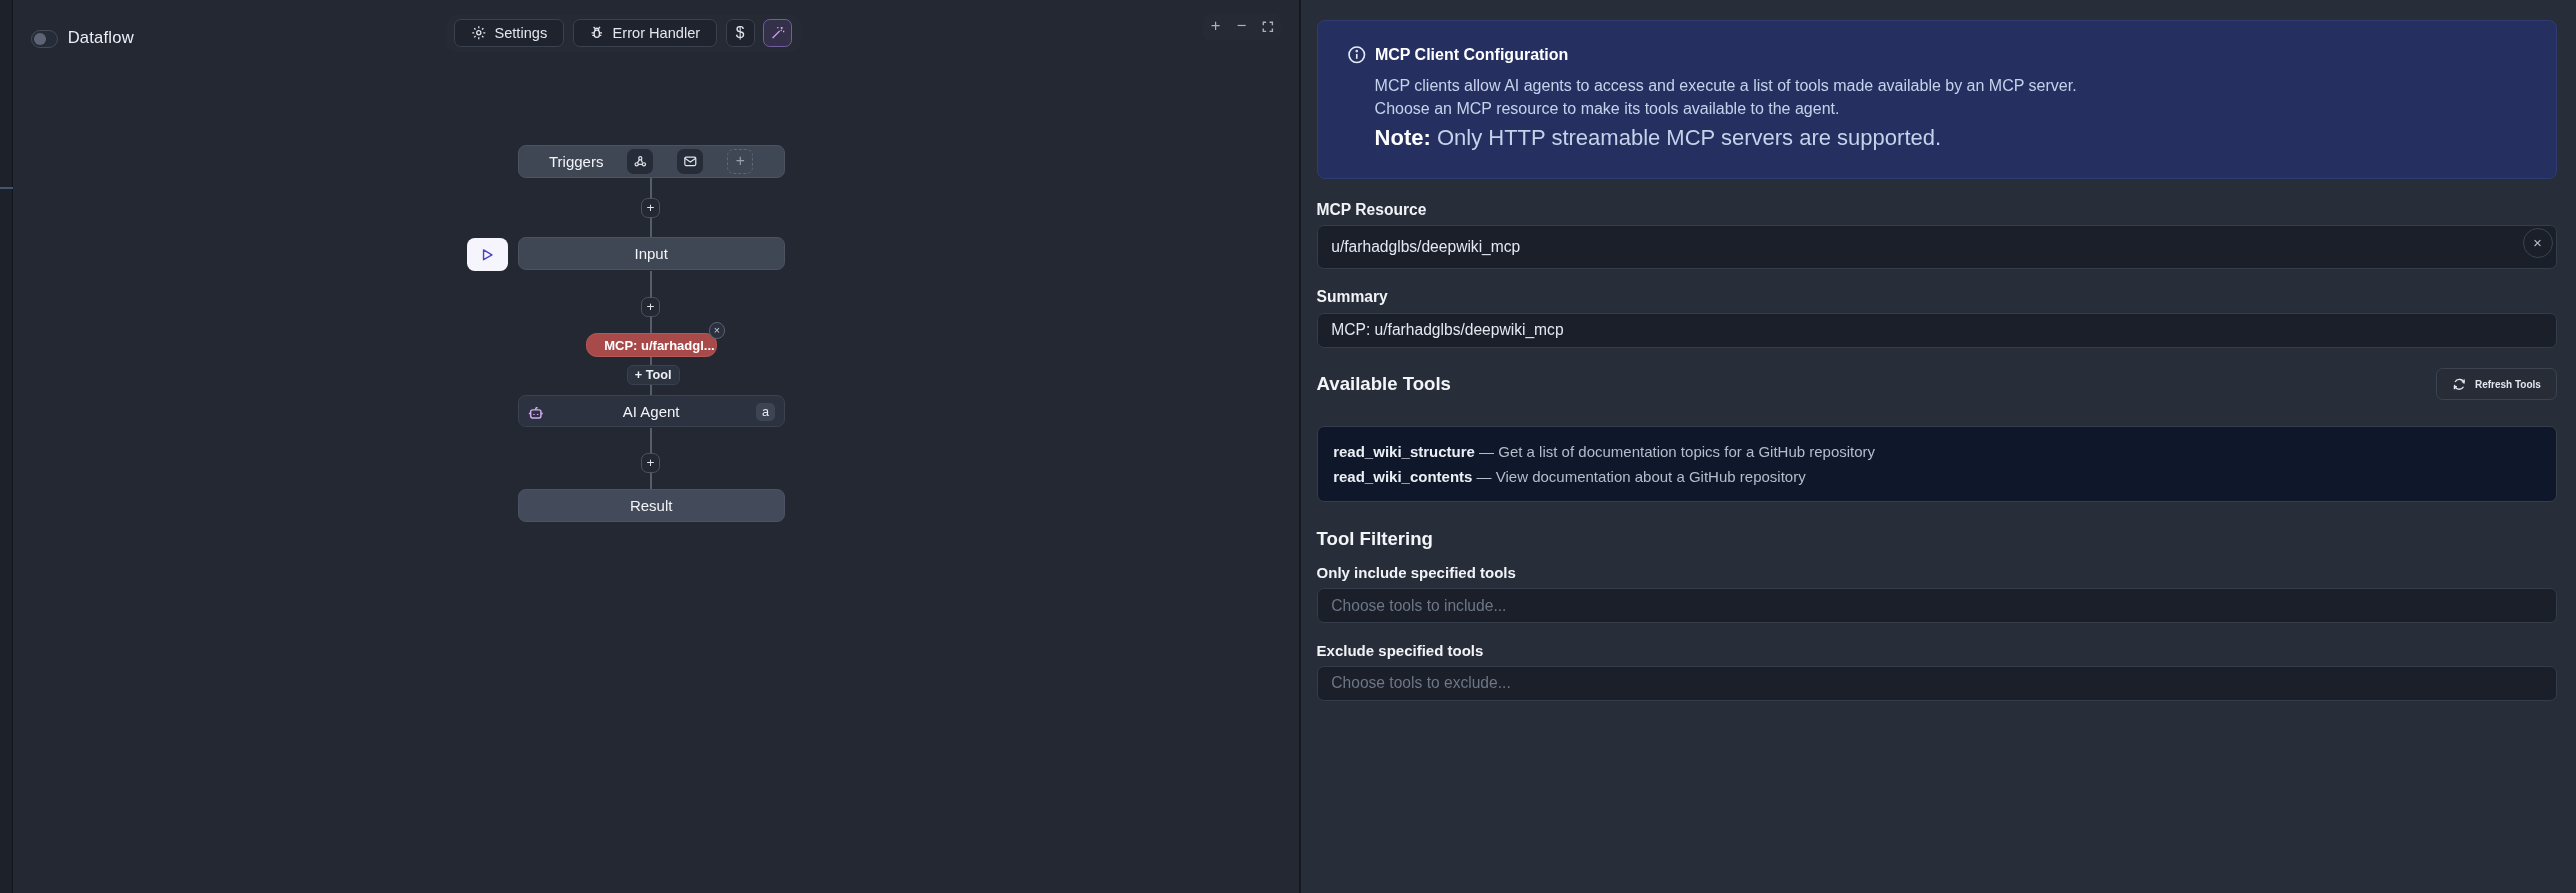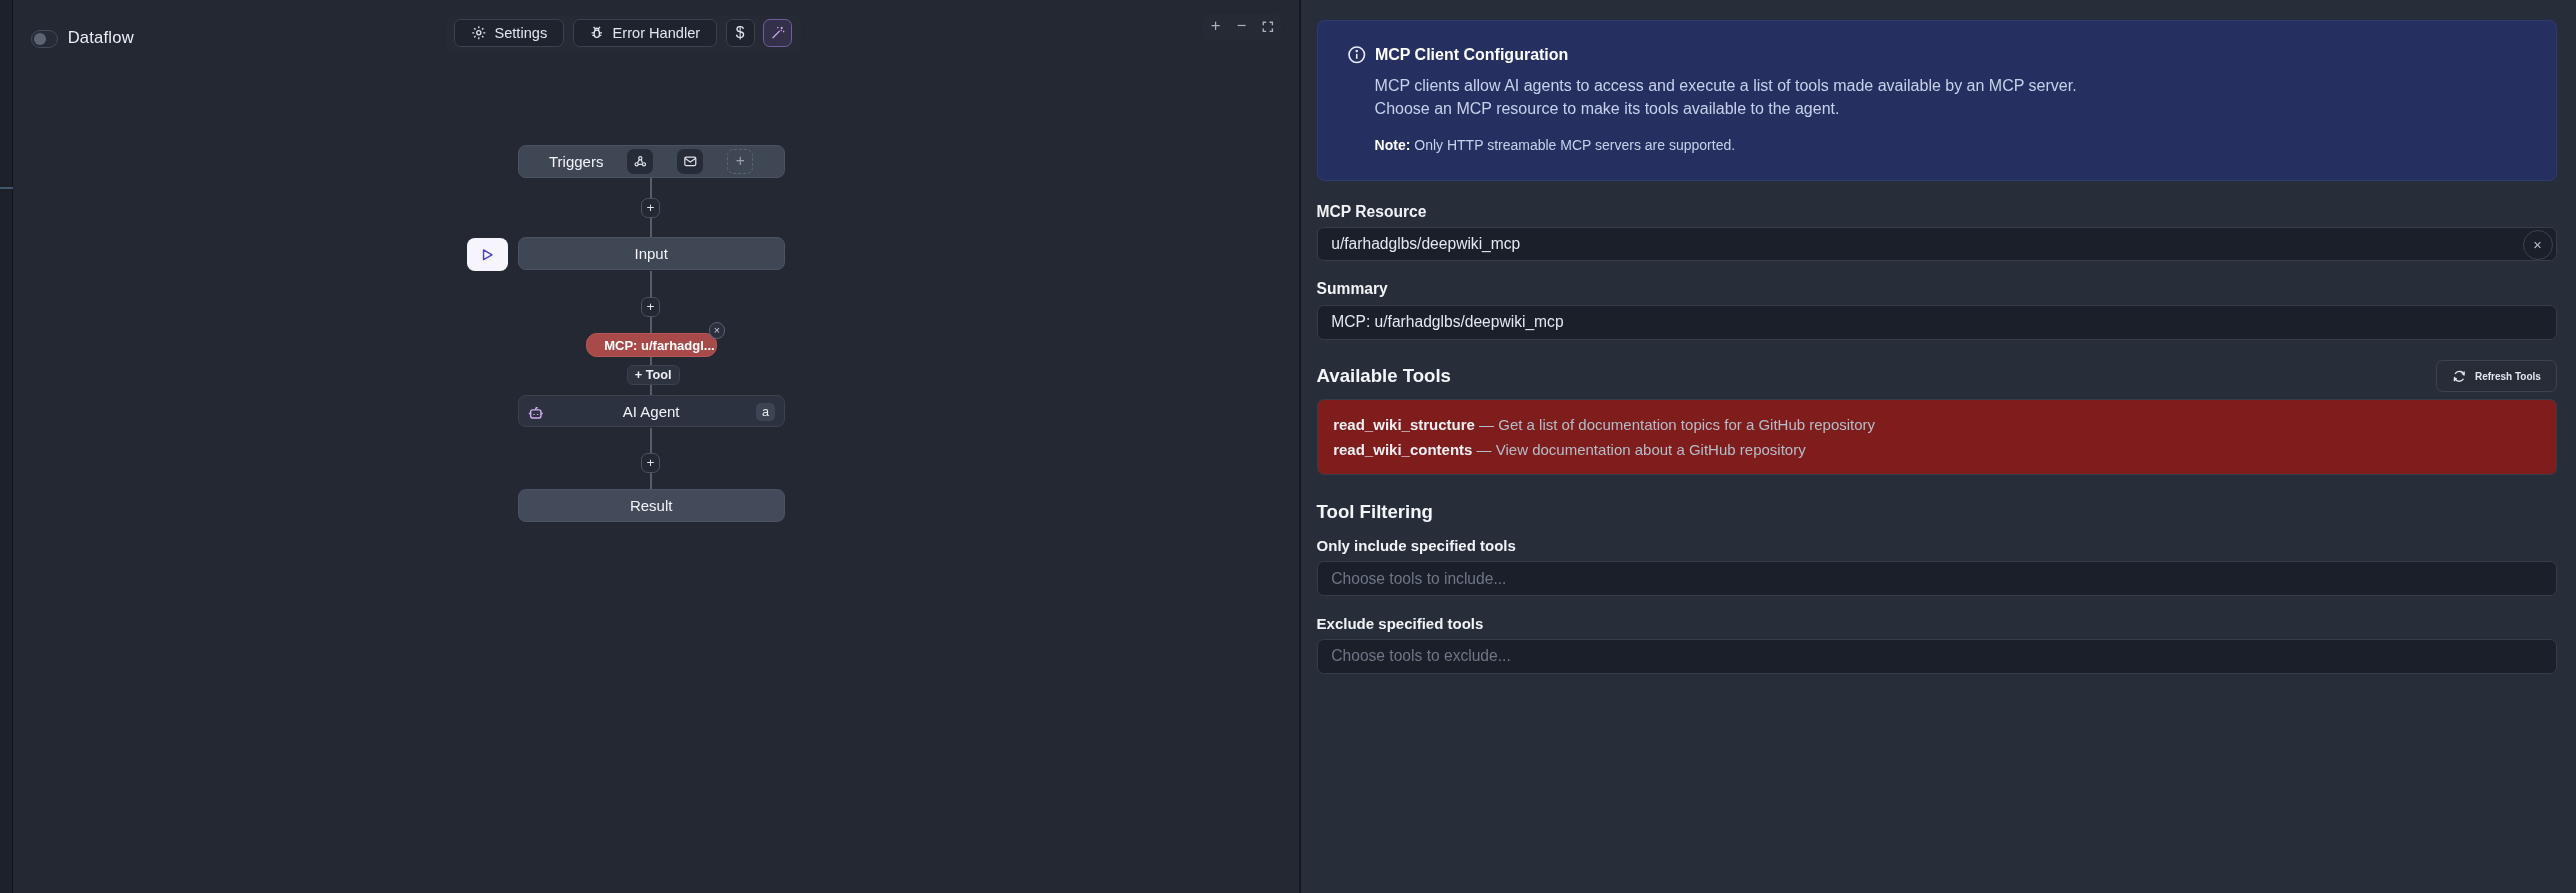--- a/index.html
+++ b/index.html
@@ -64,40 +64,40 @@
     color:#e8ebf1; font-size:12.7px; display:flex; align-items:center; justify-content:center; }
 
   
   .panel{ position:absolute; left:1299px; top:0; width:1277px; height:893px; background:#282e39;
     border-left:2px solid #141821; padding:19.5px 19.5px 0 15.6px; }
   .info-box{ background:#253061; border:1px solid #2f3c72; border-radius:7.8px; padding:24.4px 29px 27px 29px; }
   .info-title-row{ display:flex; align-items:center; gap:8.8px; color:#ffffff; }
   .info-title{ font-size:16px; font-weight:700; }
   .info-icon{ width:19.5px; height:19.5px; color:#e6ebf7; flex:0 0 auto; }
   .info-body{ margin:10.7px 0 0 28px; font-size:16px; line-height:22.5px; color:#c7d1ea; }
-  .info-note{ margin:17px 0 0 28px; font-size:14px; color:#c7d1ea; }
+  .info-note{ margin:5px 0 0 28px; font-size:22px; color:#c7d1ea; }
   .info-note b{ color:#ffffff; }
 
   .field-label{ margin-top:21.5px; font-size:15.6px; font-weight:700; color:#f1f3f7; }
   .tf-sublabel{ margin-top:14.6px; font-size:15px; font-weight:700; color:#f1f3f7; }
   .text-input{ margin-top:6.8px; position:relative; }
-  .text-input input{ width:100%; height:34px; background:#1a1f29; border:1px solid #353c4a; border-radius:6.8px;
+  .text-input input{ width:100%; height:44px; background:#1a1f29; border:1px solid #353c4a; border-radius:6.8px;
     color:#e4e8ef; font-size:15.6px; padding:0 43px 0 13.7px; outline:none; font-family:"Liberation Sans", sans-serif; }
   .text-input input::placeholder{ color:#6e7687; }
   .clear-btn{ position:absolute; right:3.9px; top:2.9px; width:30px; height:30px; border-radius:50%;
     border:1px solid #3c4350; background:transparent; color:#b9c0cc; font-size:14.6px;
     display:flex; align-items:center; justify-content:center; cursor:pointer; line-height:1; }
 
   .section-row{ margin-top:20.5px; display:flex; align-items:center; justify-content:space-between; }
   .section-title{ font-size:18.6px; font-weight:700; color:#f3f5f9; }
   .refresh-btn{ height:32px; display:flex; align-items:center; gap:8.8px; padding:0 14.6px;
     background:#272c37; border:1px solid #3d4451; border-radius:6.8px; color:#e2e6ed; font-size:10px; font-weight:700; cursor:pointer; }
   .refresh-icon{ width:14.6px; height:14.6px; }
 
-  .tools-box{ margin-top:7px; background:#7f1d1d; border:1px solid #353c4a; border-radius:7px; padding:11.7px 15.6px; }
+  .tools-box{ margin-top:26px; background:#0f172a; border:1px solid #353c4a; border-radius:7px; padding:11.7px 15.6px; }
   .tool-row{ font-size:15px; line-height:25.4px; color:#b4bdca; }
   .tool-row b{ color:#eceff4; }
 
   .tf-title{ margin-top:25.4px; font-size:18.6px; font-weight:700; color:#f3f5f9; }
 </style>
 </head>
 <body>
 
 <div class="root">
 

